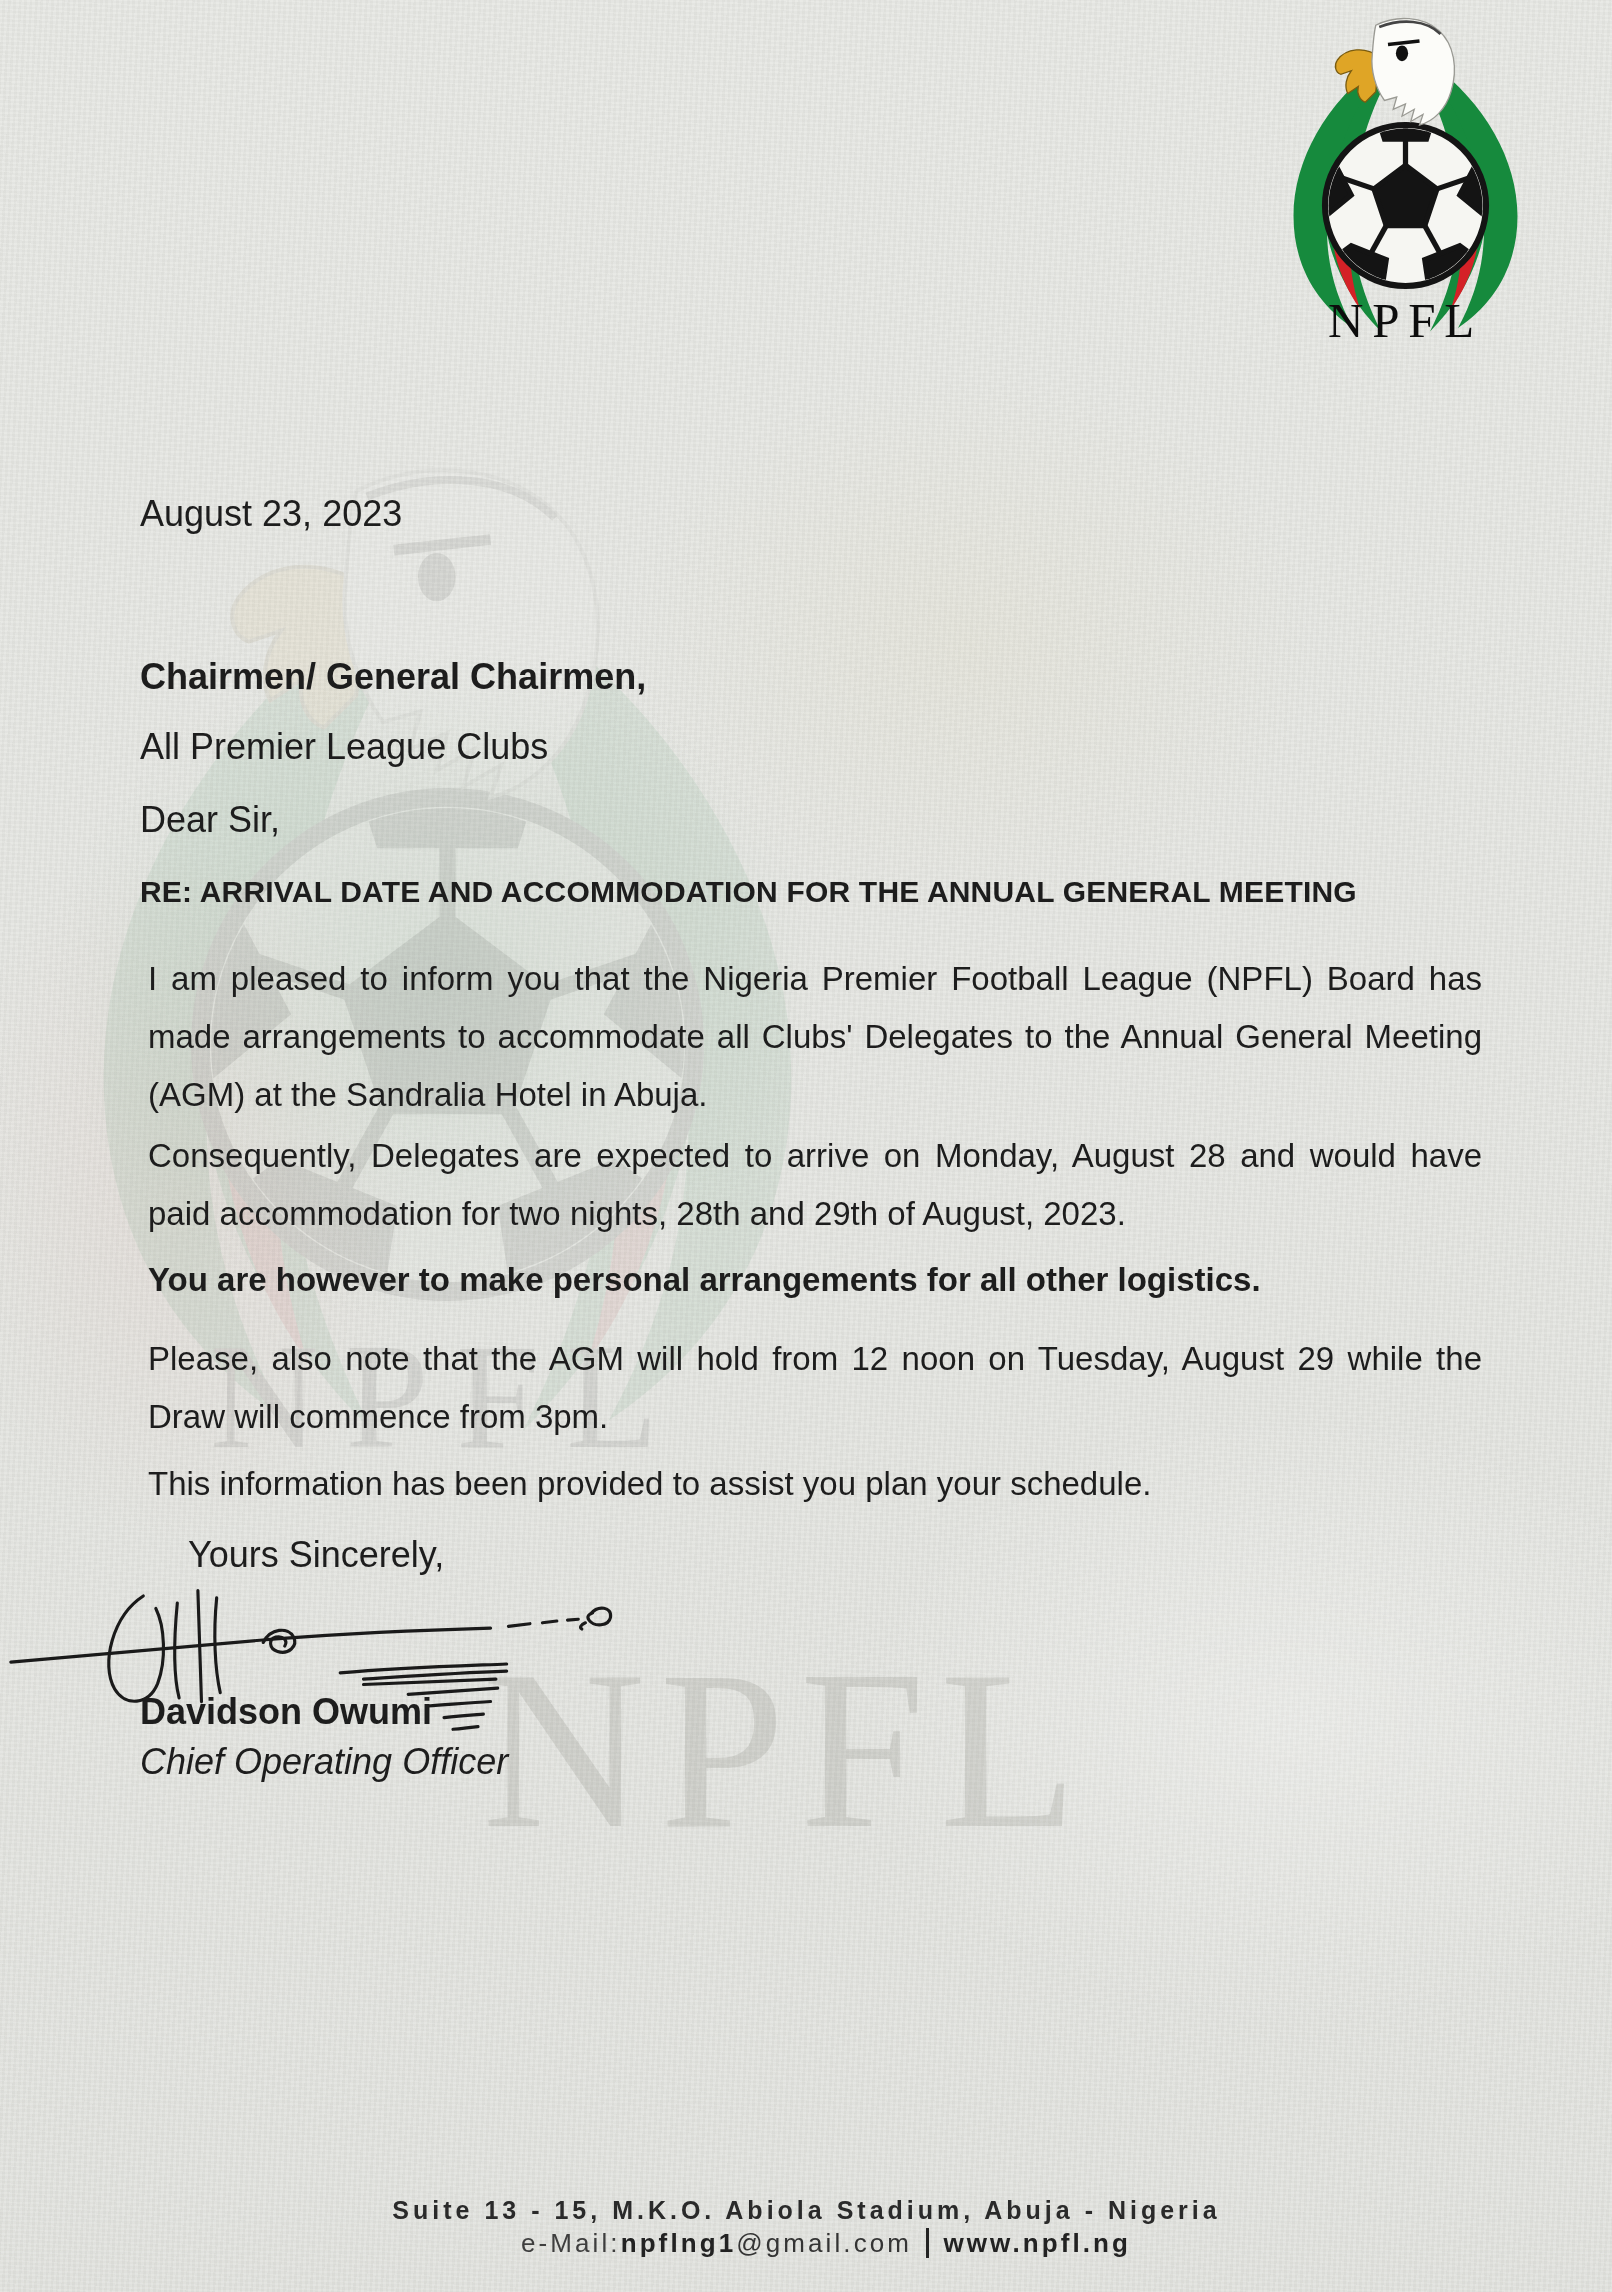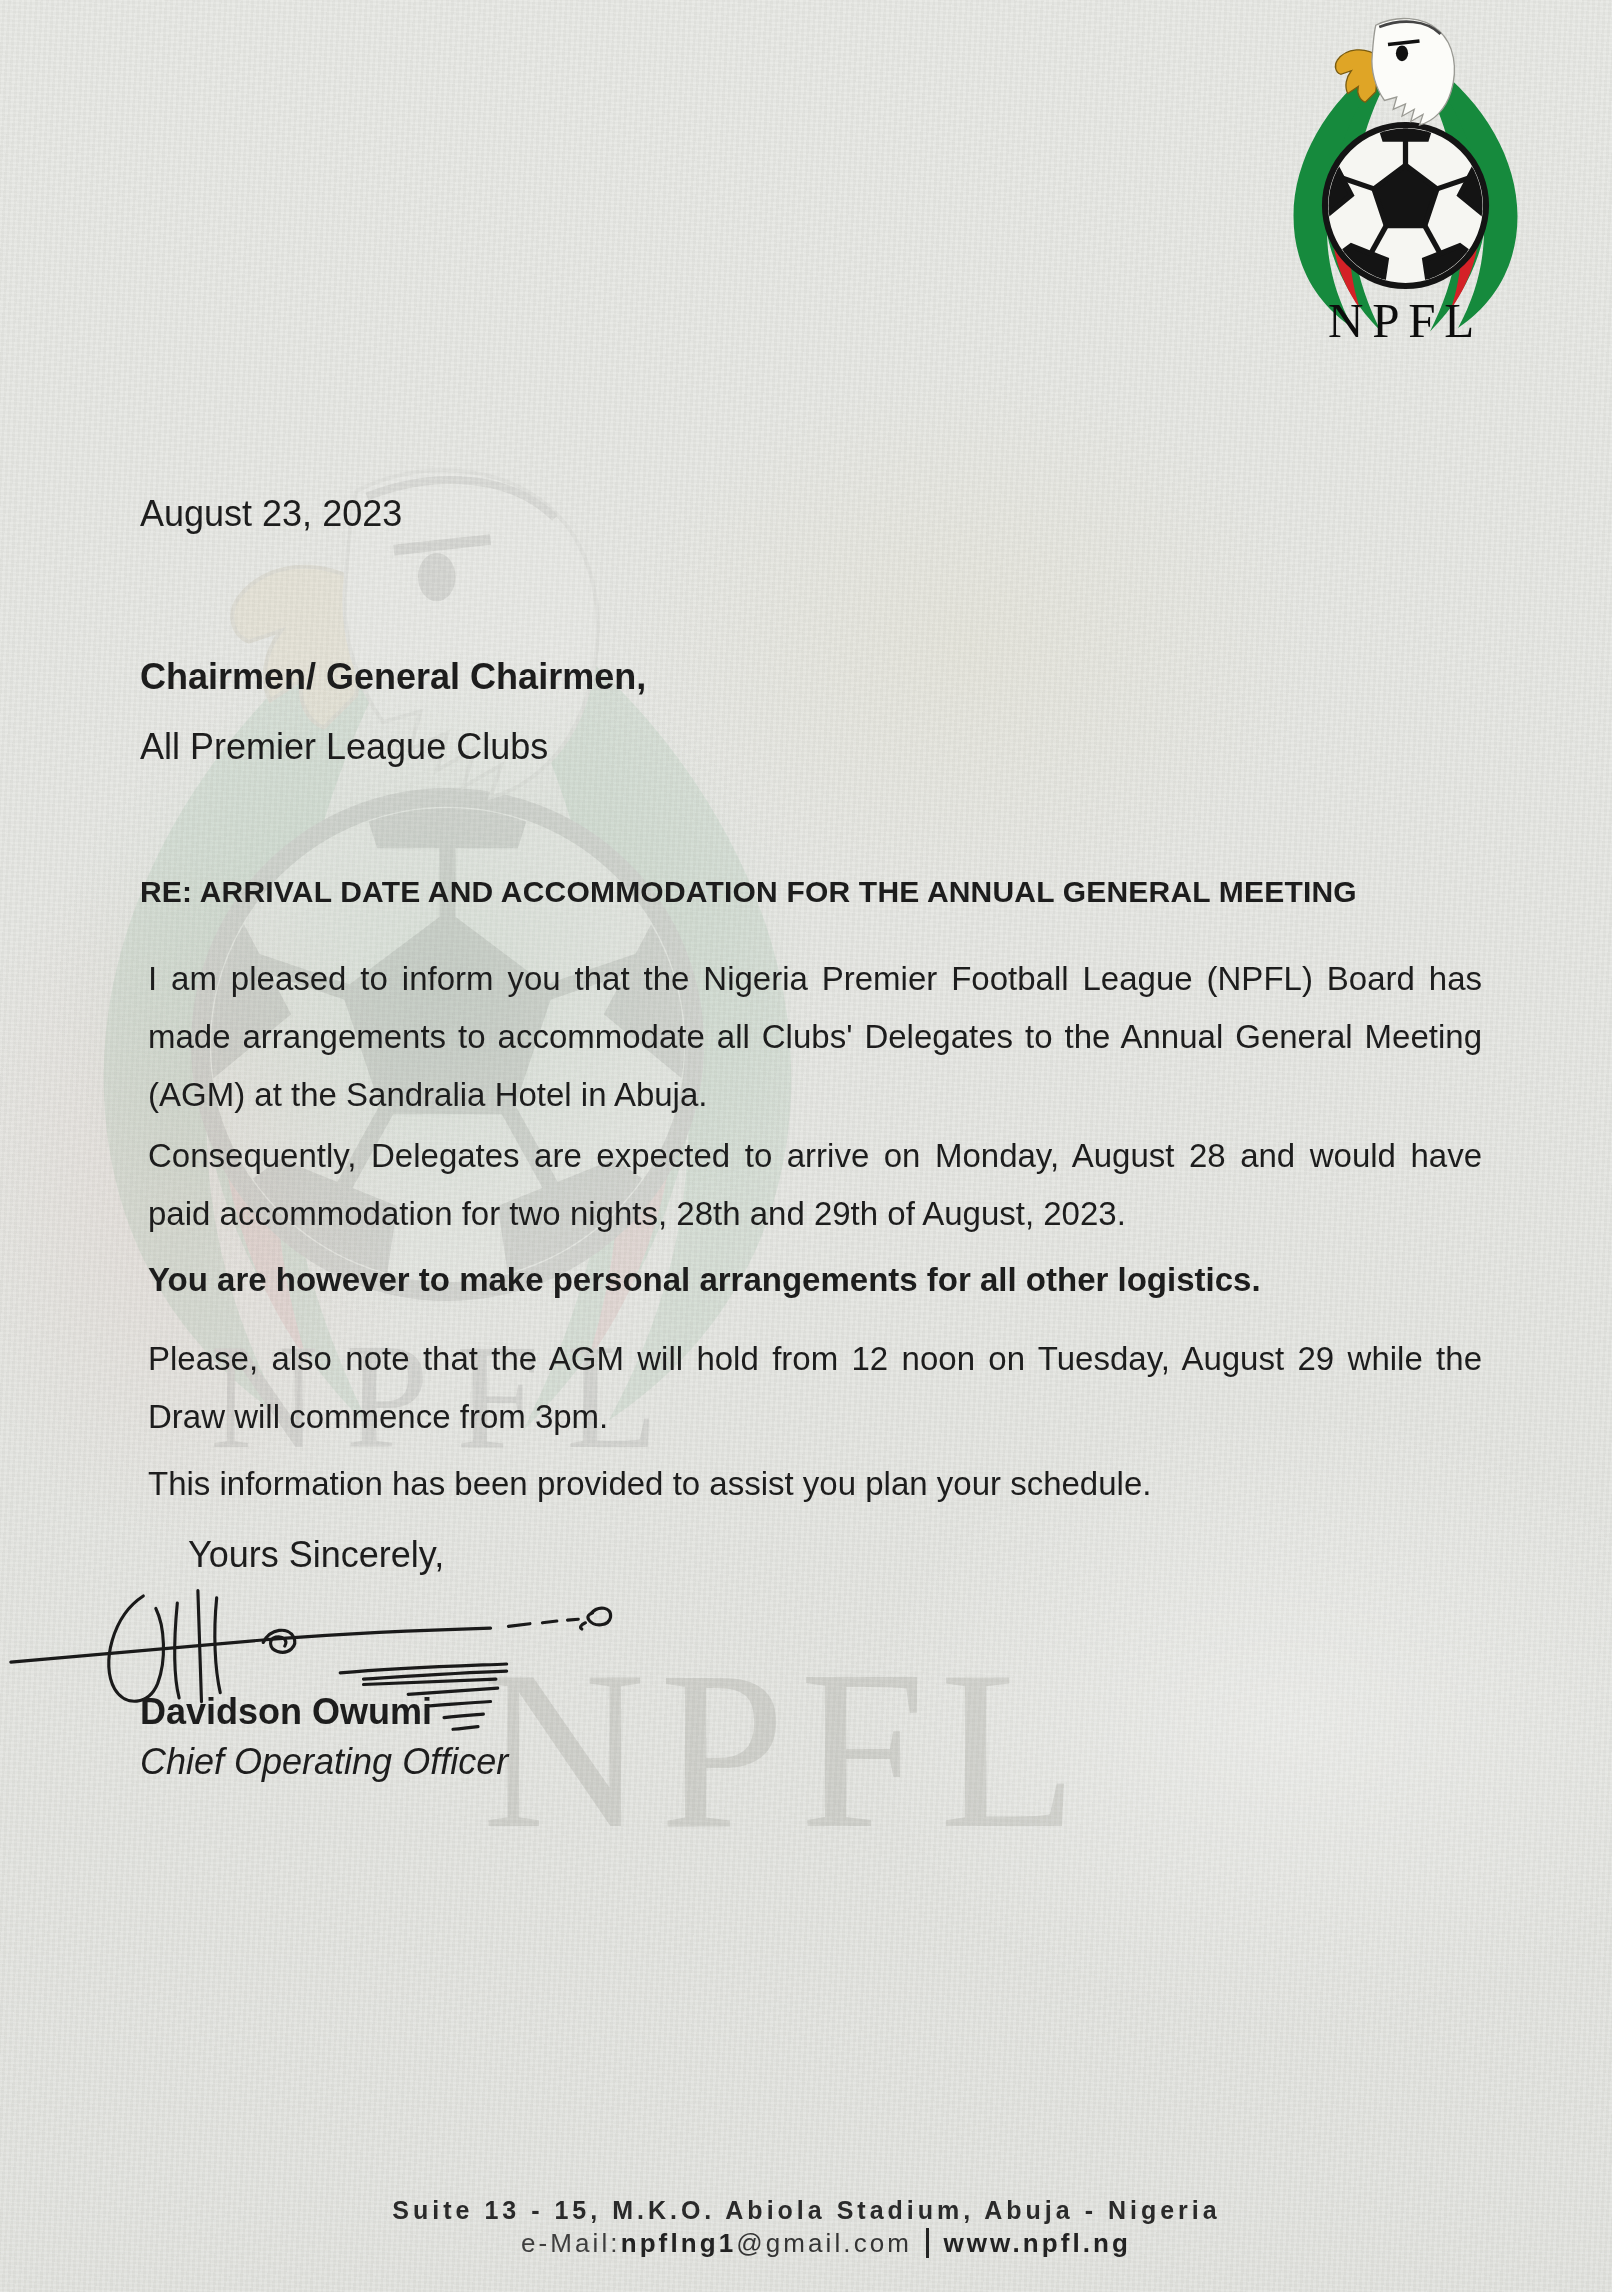--- a/index.html
+++ b/index.html
@@ -127,20 +127,21 @@
         <ellipse cx="176" cy="48" rx="7" ry="9" fill="#111111"></ellipse>
         <path stroke="#111111" stroke-width="4" d="M160,38 L196,34"></path>
       </g>
       <text class="crest-text" x="180" y="372" font-size="56" letter-spacing="10" text-anchor="middle" fill="#0d0d0d">NPFL</text>
     </svg>
   </div>
 
   <div class="abs txt date">August 23, 2023</div>
   <div class="abs txt recip1">Chairmen/ General Chairmen,</div>
   <div class="abs txt recip2">All Premier League Clubs</div>
+  <div class="abs txt salut">Dear Sir,</div>
   <div class="abs txt subject">RE: ARRIVAL DATE AND ACCOMMODATION FOR THE ANNUAL GENERAL MEETING</div>
   <p class="abs txt para p1">I am pleased to inform you that the Nigeria Premier Football League (NPFL) Board has made arrangements to accommodate all Clubs' Delegates to the Annual General Meeting (AGM) at the Sandralia Hotel in Abuja.</p>
   <p class="abs txt para p2">Consequently, Delegates are expected to arrive on Monday, August 28 and would have paid accommodation for two nights, 28th and 29th of August, 2023.</p>
   <p class="abs txt para p3">You are however to make personal arrangements for all other logistics.</p>
   <p class="abs txt para p4">Please, also note that the AGM will hold from 12 noon on Tuesday, August 29 while the Draw will commence from 3pm.</p>
   <p class="abs txt para p5">This information has been provided to assist you plan your schedule.</p>
   <div class="abs txt closing">Yours Sincerely,</div>
 
   <div class="abs sig-svg">
     <svg viewBox="0 0 700 200" width="627" height="179" aria-hidden="true">

